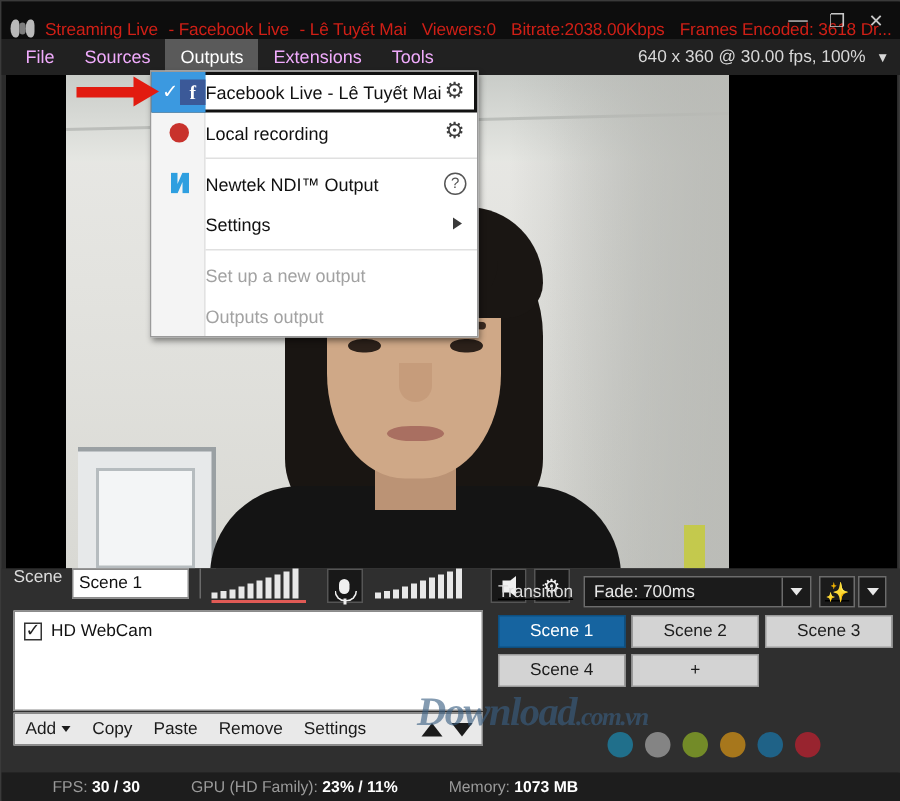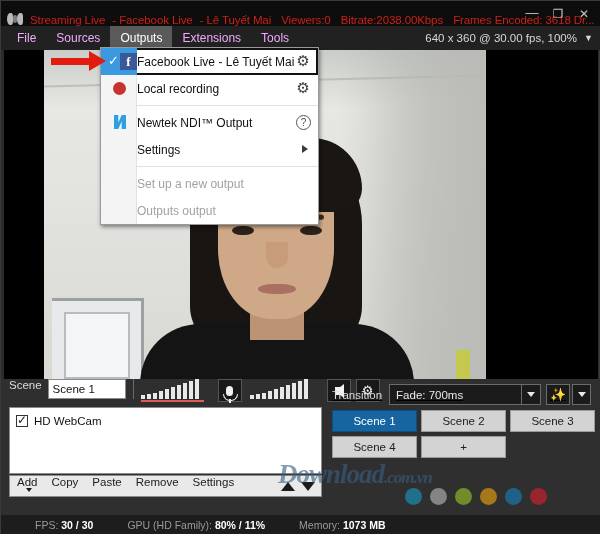--- a/index.html
+++ b/index.html
@@ -335,21 +335,21 @@
   }
   .src-name { font-size: 11.5px; color: #111; }
 
   .src-toolbar {
     position: absolute; left: 8px; top: 96px; width: 313px; height: 22px;
     background: #e9e9e9; border: 1px solid #8b8b8b;
     display: flex; align-items: center;
   }
   .tb-btn {
     font-size: 11.5px; color: #1b1b1b; padding: 0 7px; height: 20px;
-    display: flex; align-items: center; white-space: nowrap; flex-direction: column;
+    display: flex; align-items: center; white-space: nowrap;
   }
   .tb-caret {
     width: 0; height: 0; border-left: 3.5px solid transparent; border-right: 3.5px solid transparent;
     border-top: 4.5px solid #1b1b1b; margin-left: 4px;
   }
   .tb-spacer { flex: 1; }
   .tri-up, .tri-dn {
     width: 0; height: 0; border-left: 7px solid transparent; border-right: 7px solid transparent;
     margin-right: 6px;
   }
@@ -625,21 +625,21 @@
     <span class="dot" style="background: rgb(179, 34, 47);"></span>
   </div>
 
   <div class="statusbar">
     <div class="st-seg">
       <span class="k">FPS:</span>
       <b>30 / 30</b>
     </div>
     <div class="st-seg">
       <span class="k">GPU (HD Family):</span>
-      <b>80% / 11%</b>
+      <b>23% / 11%</b>
     </div>
     <div class="st-seg">
       <span class="k">Memory:</span>
       <b>1073 MB</b>
     </div>
   </div>
 
 </div>
 
 </body></html>

